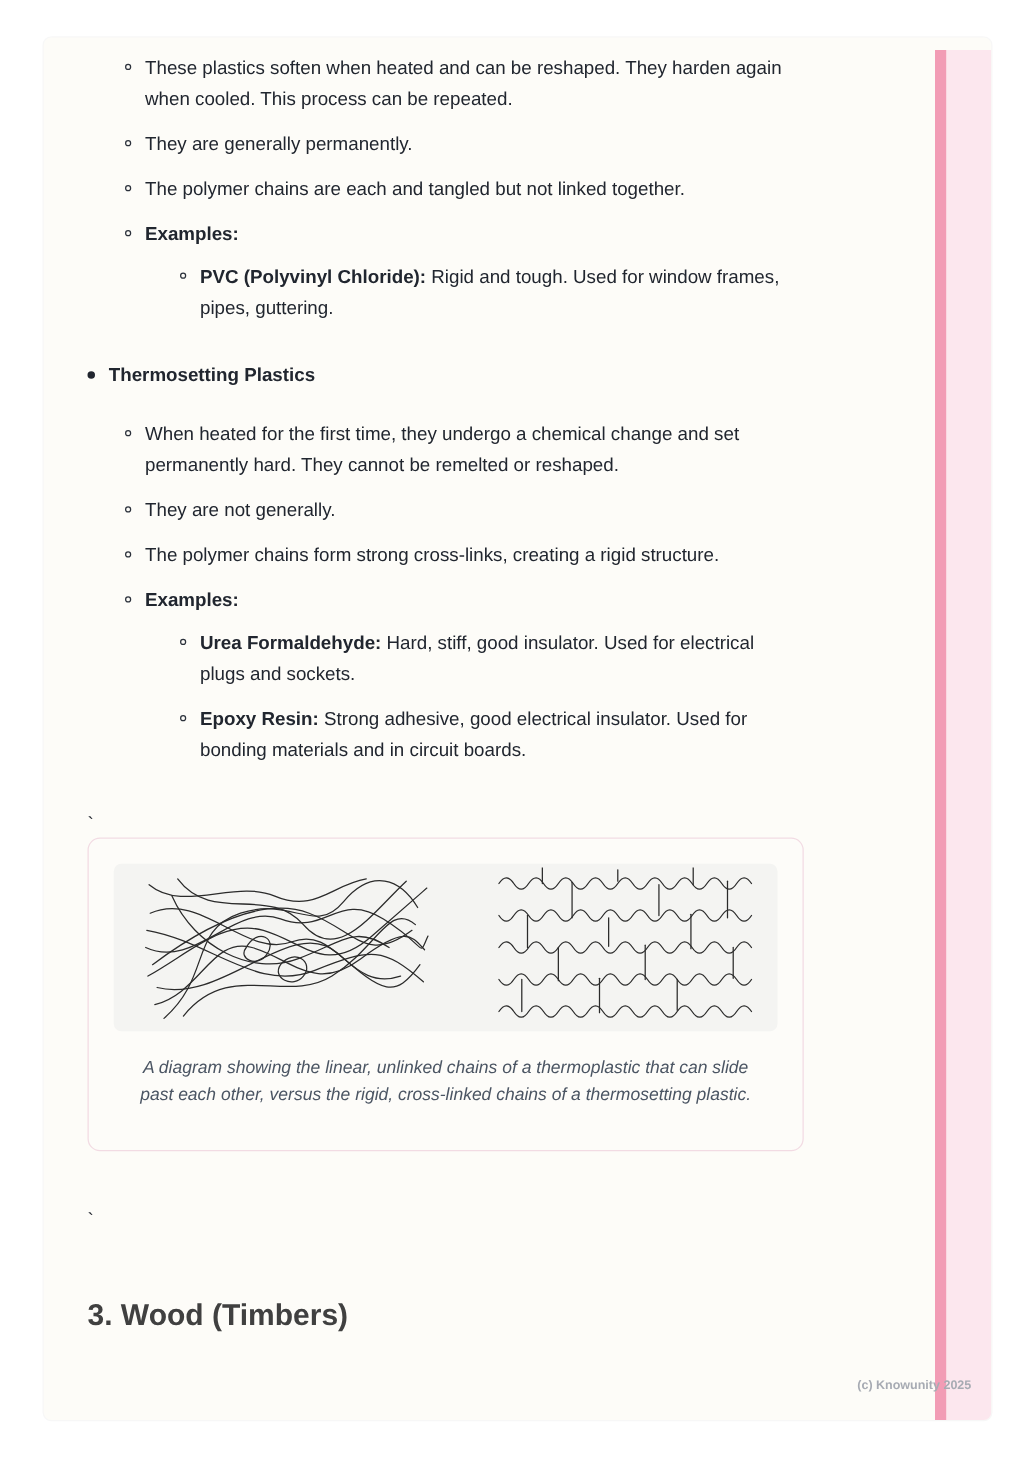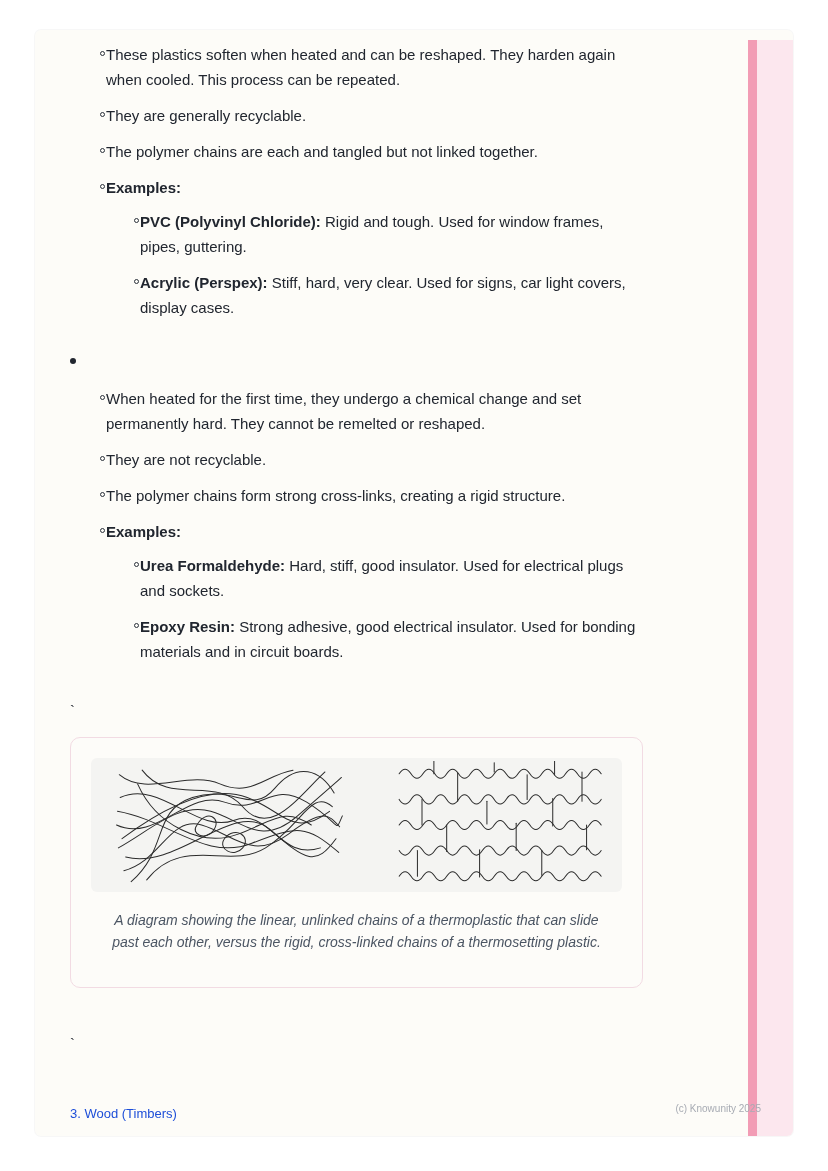--- a/index.html
+++ b/index.html
@@ -37,21 +37,21 @@
 
   .content {
     position: relative;
     padding: 12px 150px 0 35px;
     z-index: 2;
   }
 
   
   .li {
     display: flex;
-    gap: 1px;
+    gap: 11px;
     margin-bottom: 11px;
     font-size: 15px;
     line-height: 25px;
   }
   .li p { margin: 0; }
   .mk { flex: none; margin-top: 9px; }
   .mk.circle {
     width: 5px; height: 5px;
     border: 1.4px solid #2b313b;
     border-radius: 50%;
@@ -101,89 +101,87 @@
     text-align: center;
     font-style: italic;
     font-size: 14px;
     line-height: 21.5px;
     color: #4b5563;
   }
 
   
   .wood-heading {
     margin: 52px 0 0 0;
-    font-size: 13px;
-    font-weight: 400;
-    color: #1d4ed8;
+    font-size: 24px;
+    font-weight: 700;
+    color: #404040;
   }
 
   
   .watermark {
     position: absolute;
-    right: 32px; bottom: 22px;
+    right: 16px; bottom: 22px;
     font-size: 10px;
     color: #a7abb3;
     z-index: 3;
+    font-weight: bold;
   }
 
   .stray-2 { margin-top: 46px; }
-  .fig-wrap { margin-top: 16px; }
+  .fig-wrap { margin-top: 0; }
 </style>
 </head>
 <body>
 
 <div class="page">
   <div class="stripe-light"></div>
   <div class="stripe-dark"></div>
 
   <div class="content">
 
     <div class="lvl2">
       <div class="li">
         <span class="mk circle"></span>
         <p>These plastics soften when heated and can be reshaped. They harden again when cooled. This process can be repeated.</p>
       </div>
       <div class="li">
         <span class="mk circle"></span>
-        <p>They are generally recyclable.</p>
+        <p>They are generally permanently.</p>
       </div>
       <div class="li">
         <span class="mk circle"></span>
         <p>The polymer chains are each and tangled but not linked together.</p>
       </div>
       <div class="li">
         <span class="mk circle"></span>
         <div>
           <p><b>Examples:</b></p>
           <div class="nested">
             <div class="li lvl3">
               <span class="mk circle"></span>
               <p><b>PVC (Polyvinyl Chloride):</b><span> Rigid and tough. Used for window frames, pipes, guttering.</span></p>
             </div>
-            <div class="li lvl3">
-              <span class="mk circle"></span>
-              <p><b>Acrylic (Perspex):</b><span> Stiff, hard, very clear. Used for signs, car light covers, display cases.</span></p>
-            </div>
           </div>
         </div>
       </div>
     </div>
 
     <div class="li l1-title">
       <span class="mk disc"></span>
+      <p><b>Thermosetting Plastics</b></p>
     </div>
 
     <div class="lvl2">
       <div class="li">
         <span class="mk circle"></span>
         <p>When heated for the first time, they undergo a chemical change and set permanently hard. They cannot be remelted or reshaped.</p>
       </div>
       <div class="li">
         <span class="mk circle"></span>
-        <p>They are not recyclable.</p>
+        <p>They are not generally.</p>
       </div>
       <div class="li">
         <span class="mk circle"></span>
         <p>The polymer chains form strong cross-links, creating a rigid structure.</p>
       </div>
       <div class="li">
         <span class="mk circle"></span>
         <div>
           <p><b>Examples:</b></p>
           <div class="nested">

